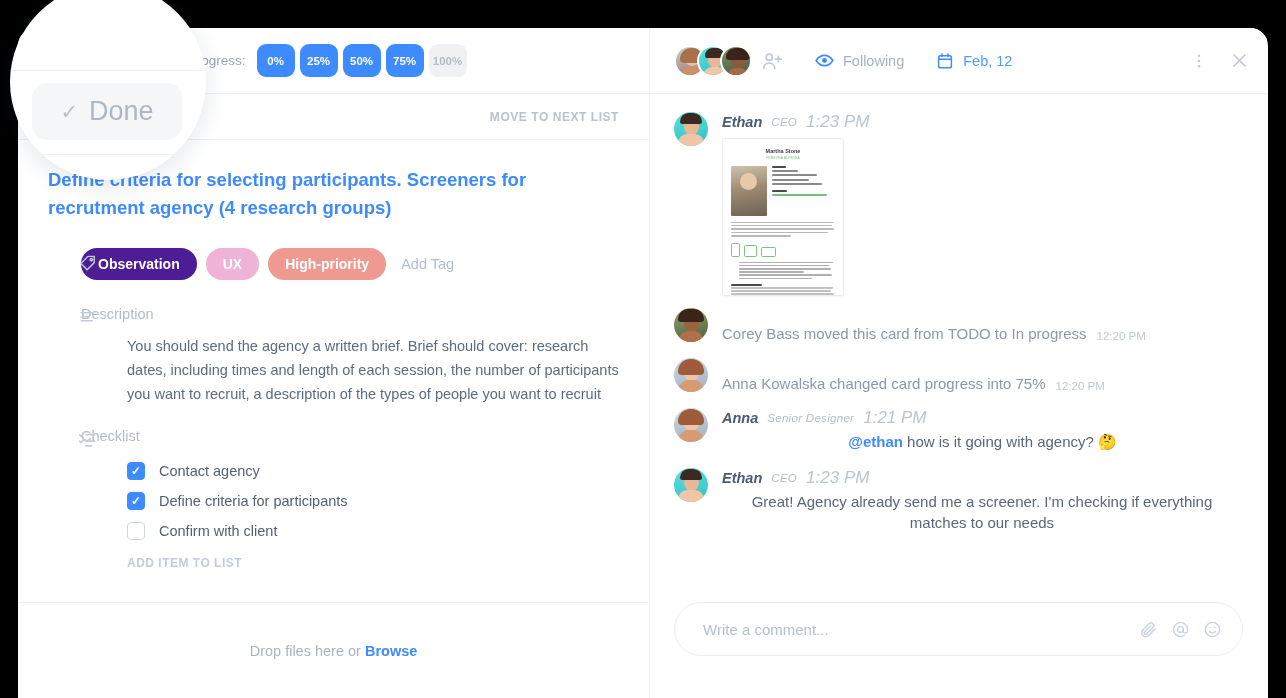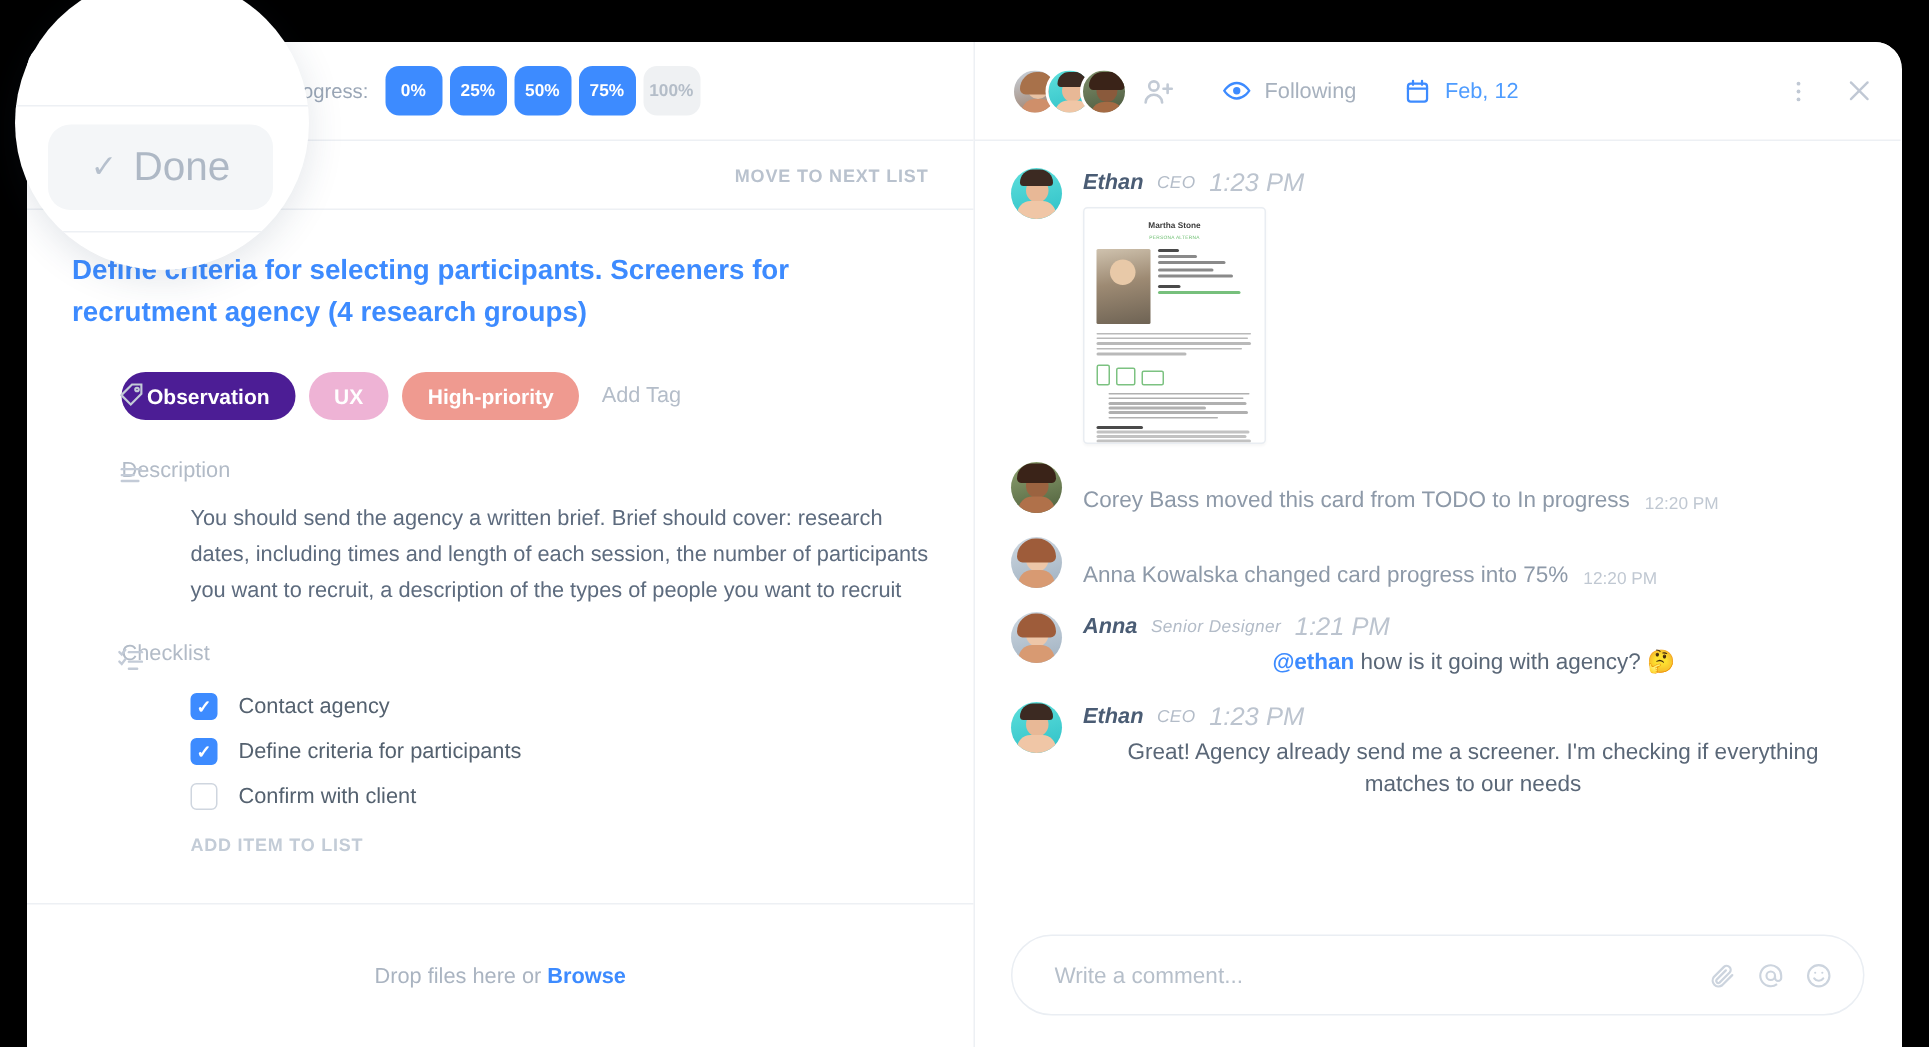--- a/index.html
+++ b/index.html
@@ -353,21 +353,20 @@
   .dev.c { width: 15px; height: 10px; }
   .at-bul { margin-top: 5px; }
   .at-bul .at-l { background: #b0b0b0; height: 1.5px; margin-bottom: 1.7px; }
   .at-bot { margin-top: 5px; }
   .at-bot .at-l { background: #c2c2c2; height: 1.4px; margin-bottom: 1.6px; }
 
   .composer-wrap {
     flex: 0 0 auto;
     height: 96px;
     display: flex;
-    align-items: center;
     padding: 0 24px;
   }
   .composer {
     flex: 1 1 auto;
     height: 54px;
     border: 1px solid #eaeef3;
     border-radius: 27px;
     display: flex;
     align-items: center;
     padding: 0 20px 0 28px;

